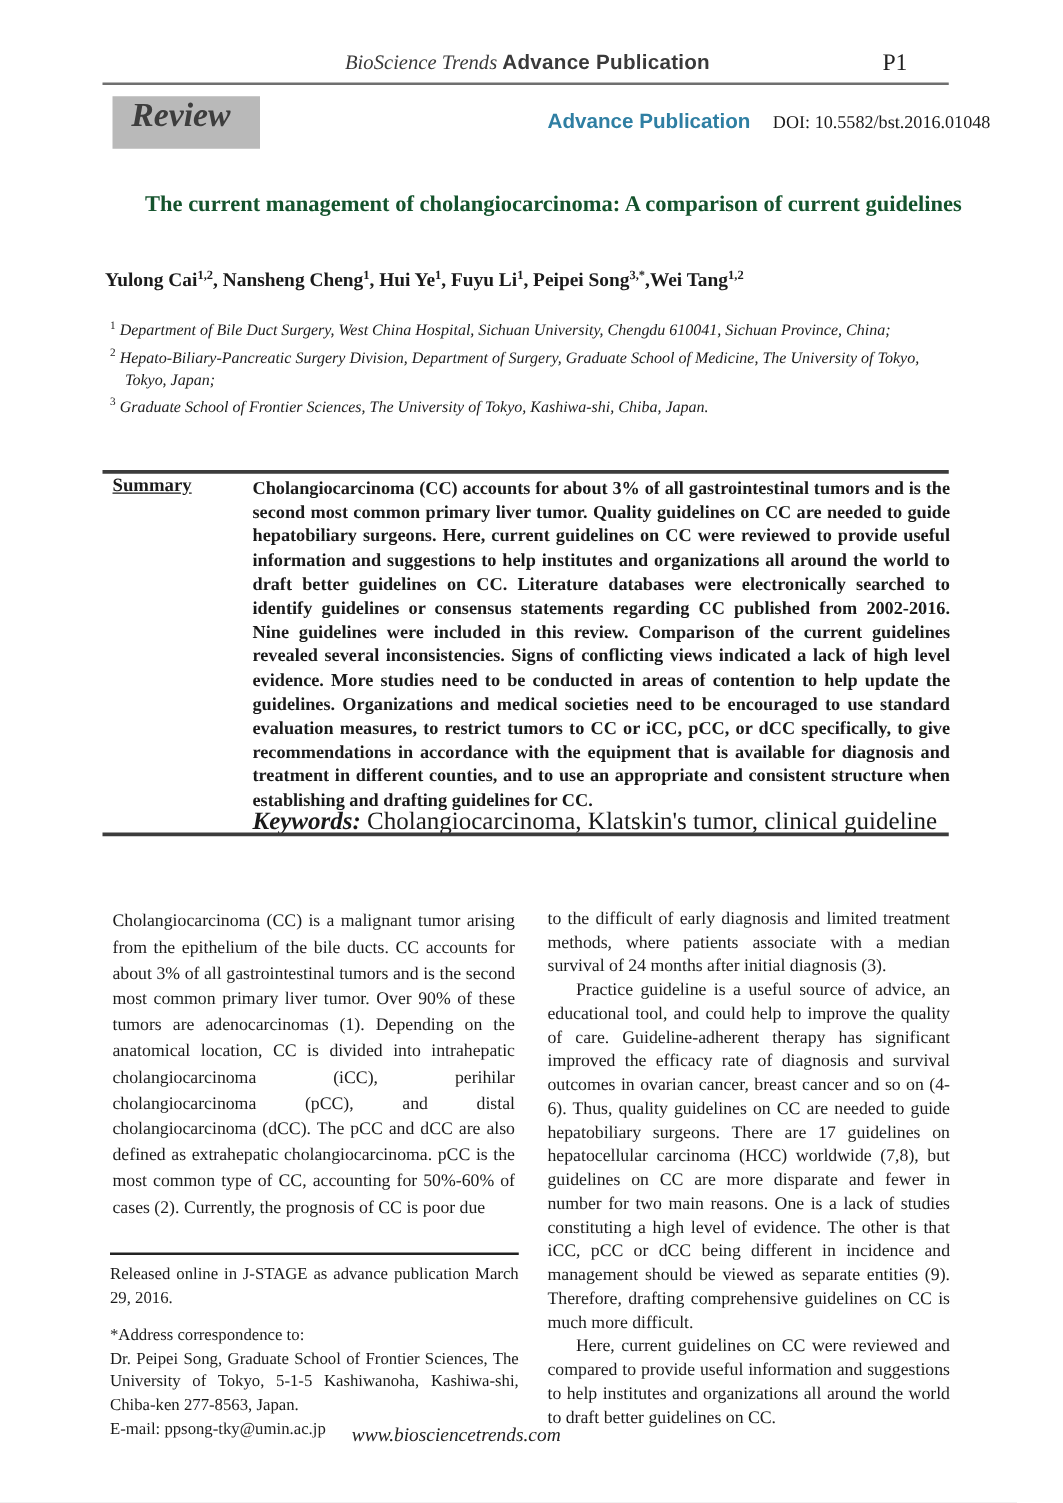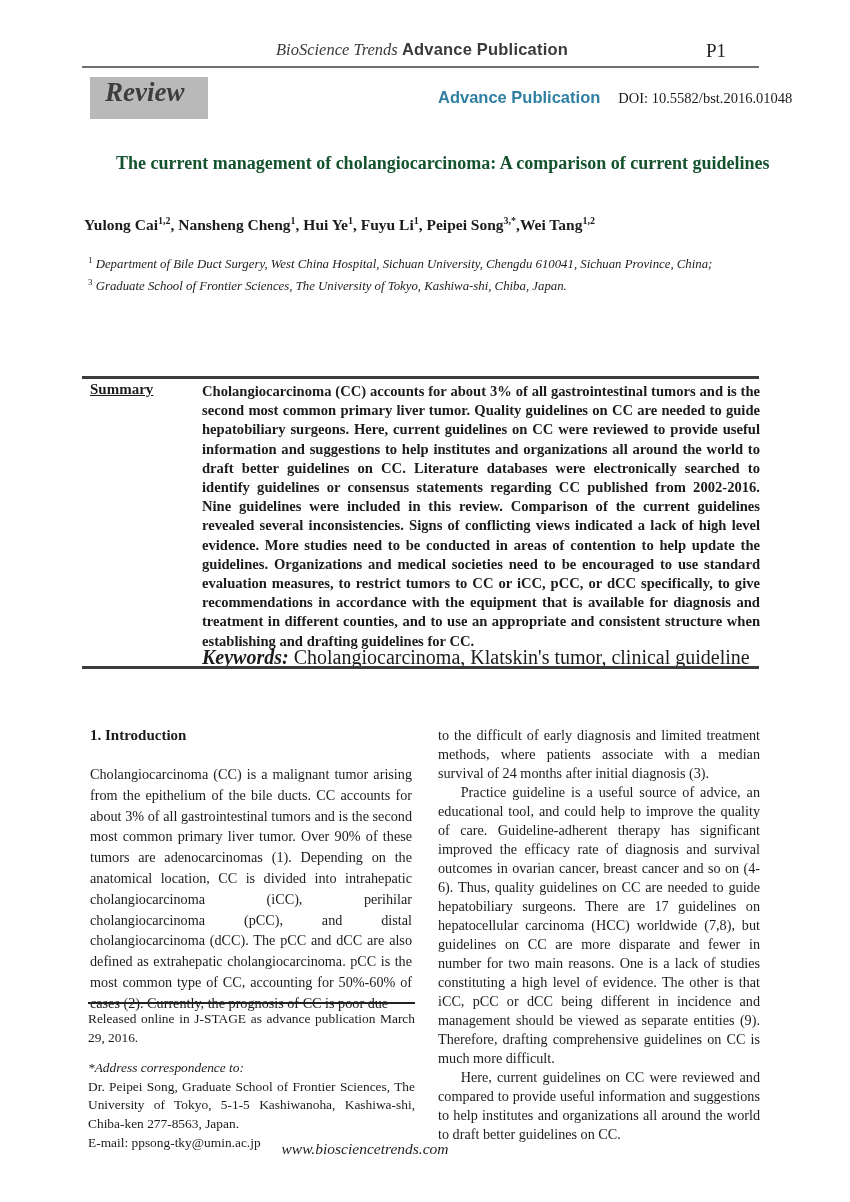--- a/index.html
+++ b/index.html
@@ -53,21 +53,21 @@
   .col-left  { position:absolute; top:727px; left:90px;  width:322px; }
   .col-right { position:absolute; top:726px; left:438px; width:322px; }
   .section-heading { font-size:15px; font-weight:bold; margin:0 0 20px 0; }
   .body-para { font-size:14.2px; line-height:20.8px; text-align:justify; margin:0; }
   .col-right .body-para { line-height:19px; margin:0; }
   .col-right .indent { text-indent:1.6em; }
 
   
   .footnote { position:absolute; top:1002px; left:88px; width:327px; border-top:2px solid #222; padding-top:6px; }
   .footnote p { margin:0; font-size:13.4px; line-height:18.6px; text-align:justify; }
-  .footnote .corr-label { font-style:italic; margin-top:12px; }
+  .footnote .corr-label { margin-top:12px; }
 
   
   .site-footer {
     position:absolute; top:1140px; left:0; width:730px; text-align:center;
     font-style:italic; font-size:15.5px; color:#222;
   }
 </style>
 </head>
 <body>
 
@@ -90,33 +90,33 @@
   </div>
 
   <h1 class="article-title">The current management of cholangiocarcinoma: A comparison of current guidelines</h1>
 
   <div class="authors">
     <span><span>Yulong Cai</span><sup>1,2</sup><span>, </span></span><span><span>Nansheng Cheng</span><sup>1</sup><span>, </span></span><span><span>Hui Ye</span><sup>1</sup><span>, </span></span><span><span>Fuyu Li</span><sup>1</sup><span>, </span></span><span><span>Peipei Song</span><sup>3,*</sup><span>,</span></span><span><span>Wei Tang</span><sup>1,2</sup></span>
   </div>
 
   <div class="affiliations">
     <div class="affiliation"><sup>1</sup> <span>Department of Bile Duct Surgery, West China Hospital, Sichuan University, Chengdu 610041, Sichuan Province, China;</span></div>
+    <div class="affiliation"><sup>2</sup> <span>Hepato-Biliary-Pancreatic Surgery Division, Department of Surgery, Graduate School of Medicine, The University of Tokyo, Tokyo, Japan;</span></div>
     <div class="affiliation"><sup>3</sup> <span>Graduate School of Frontier Sciences, The University of Tokyo, Kashiwa-shi, Chiba, Japan.</span></div>
   </div>
 
   <div class="rule-dark rule-summary-top"></div>
   <div class="summary-label">Summary</div>
   <div class="summary-body">Cholangiocarcinoma (CC) accounts for about 3% of all gastrointestinal tumors and is the second most common primary liver tumor. Quality guidelines on CC are needed to guide hepatobiliary surgeons. Here, current guidelines on CC were reviewed to provide useful information and suggestions to help institutes and organizations all around the world to draft better guidelines on CC. Literature databases were electronically searched to identify guidelines or consensus statements regarding CC published from 2002-2016. Nine guidelines were included in this review. Comparison of the current guidelines revealed several inconsistencies. Signs of conflicting views indicated a lack of high level evidence. More studies need to be conducted in areas of contention to help update the guidelines. Organizations and medical societies need to be encouraged to use standard evaluation measures, to restrict tumors to CC or iCC, pCC, or dCC specifically, to give recommendations in accordance with the equipment that is available for diagnosis and treatment in different counties, and to use an appropriate and consistent structure when establishing and drafting guidelines for CC.</div>
   <div class="keywords-line">
     <span class="keywords-label">Keywords:</span><span> Cholangiocarcinoma, Klatskin's tumor, clinical guideline</span>
   </div>
   <div class="rule-dark rule-summary-bottom"></div>
 
   <div class="col-left">
-    <h2 class="section-heading">1. Introduction</h2>
     <p class="body-para">Cholangiocarcinoma (CC) is a malignant tumor arising from the epithelium of the bile ducts. CC accounts for about 3% of all gastrointestinal tumors and is the second most common primary liver tumor. Over 90% of these tumors are adenocarcinomas (1). Depending on the anatomical location, CC is divided into intrahepatic cholangiocarcinoma (iCC), perihilar cholangiocarcinoma (pCC), and distal cholangiocarcinoma (dCC). The pCC and dCC are also defined as extrahepatic cholangiocarcinoma. pCC is the most common type of CC, accounting for 50%-60% of cases (2). Currently, the prognosis of CC is poor due</p>
   </div>
 
   <div class="col-right">
     <p class="body-para">to the difficult of early diagnosis and limited treatment methods, where patients associate with a median survival of 24 months after initial diagnosis (3).</p>
     <p class="body-para indent">Practice guideline is a useful source of advice, an educational tool, and could help to improve the quality of care. Guideline-adherent therapy has significant improved the efficacy rate of diagnosis and survival outcomes in ovarian cancer, breast cancer and so on (4-6). Thus, quality guidelines on CC are needed to guide hepatobiliary surgeons. There are 17 guidelines on hepatocellular carcinoma (HCC) worldwide (7,8), but guidelines on CC are more disparate and fewer in number for two main reasons. One is a lack of studies constituting a high level of evidence. The other is that iCC, pCC or dCC being different in incidence and management should be viewed as separate entities (9). Therefore, drafting comprehensive guidelines on CC is much more difficult.</p>
     <p class="body-para indent">Here, current guidelines on CC were reviewed and compared to provide useful information and suggestions to help institutes and organizations all around the world to draft better guidelines on CC.</p>
   </div>
 
   <div class="footnote">

